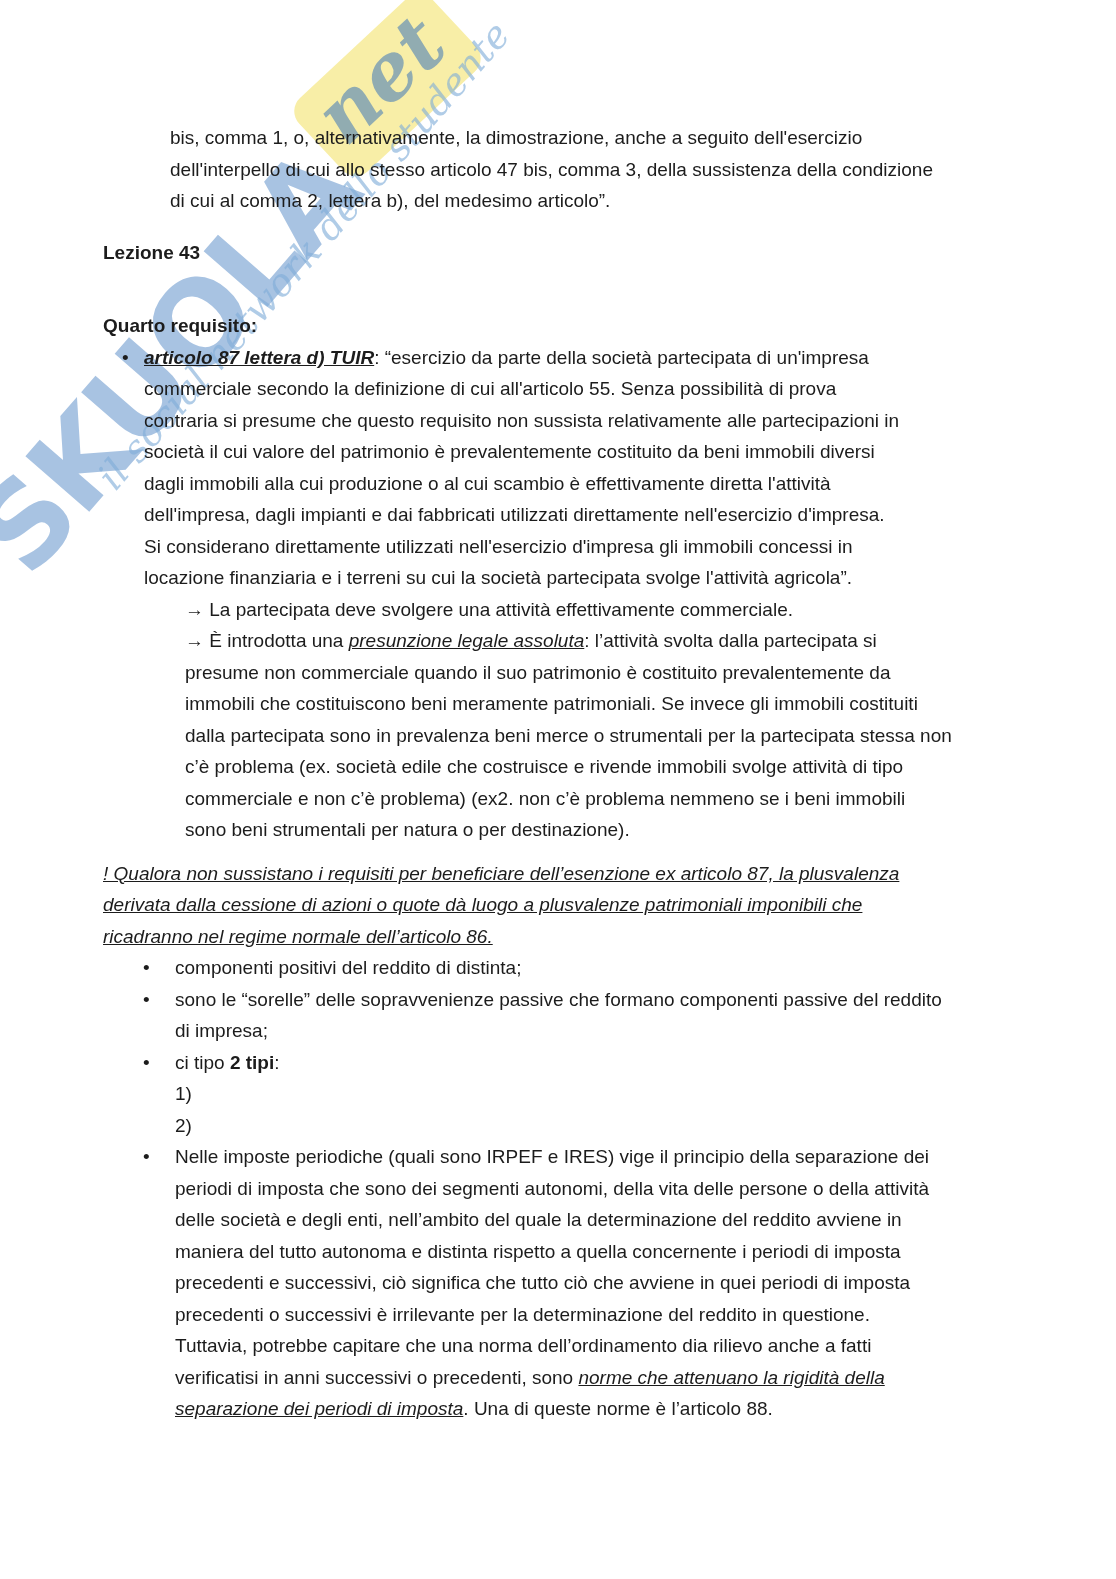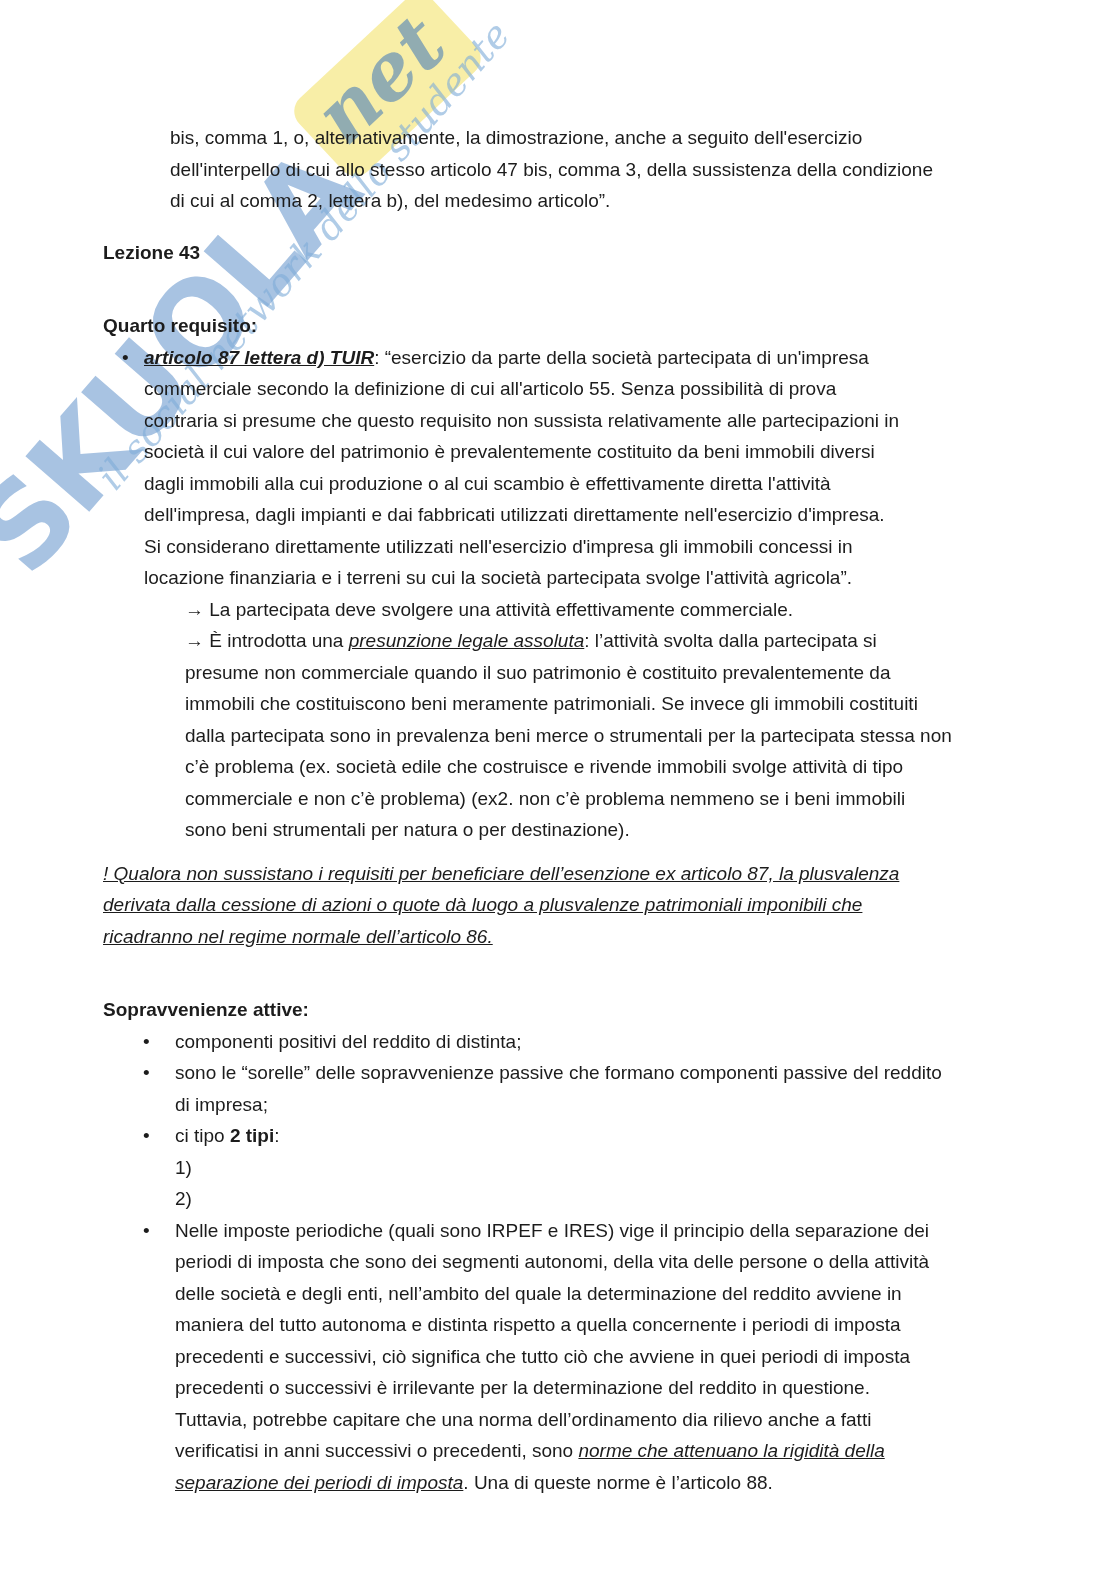--- a/index.html
+++ b/index.html
@@ -100,21 +100,20 @@
 immobili che costituiscono beni meramente patrimoniali. Se invece gli immobili costituiti
 dalla partecipata sono in prevalenza beni merce o strumentali per la partecipata stessa non
 c’è problema (ex. società edile che costruisce e rivende immobili svolge attività di tipo
 commerciale e non c’è problema) (ex2. non c’è problema nemmeno se i beni immobili
 sono beni strumentali per natura o per destinazione).</span></div>
 
   <div class="note"><span class="i u">! Qualora non sussistano i requisiti per beneficiare dell’esenzione ex articolo 87, la plusvalenza
 derivata dalla cessione di azioni o quote dà luogo a plusvalenze patrimoniali imponibili che
 ricadranno nel regime normale dell’articolo 86.</span></div>
 
-  <div class="h">Sopravvenienze attive:</div>
 
   <div class="li">
     <span class="mk mk-b2">•</span>
     <div class="t"><span>componenti positivi del reddito di distinta;</span></div>
   </div>
   <div class="li">
     <span class="mk mk-b2">•</span>
     <div class="t"><span>sono le “sorelle” delle sopravvenienze passive che formano componenti passive del reddito
 di impresa;</span></div>
   </div>

